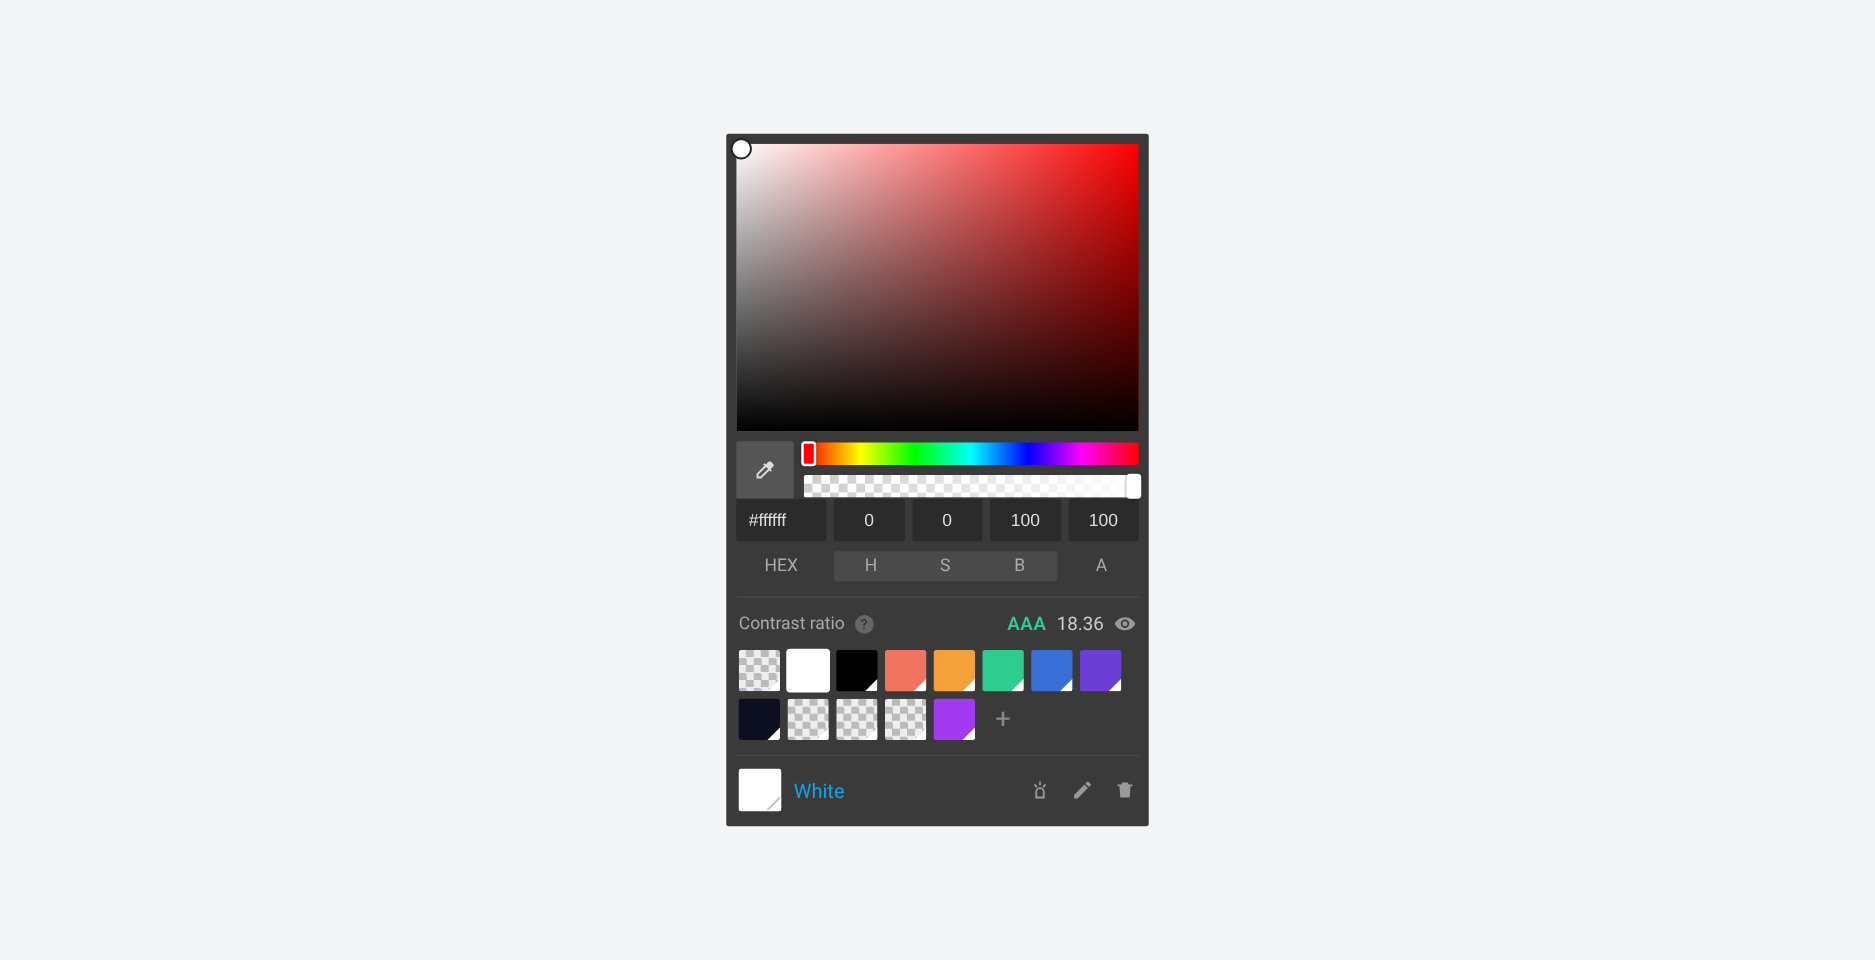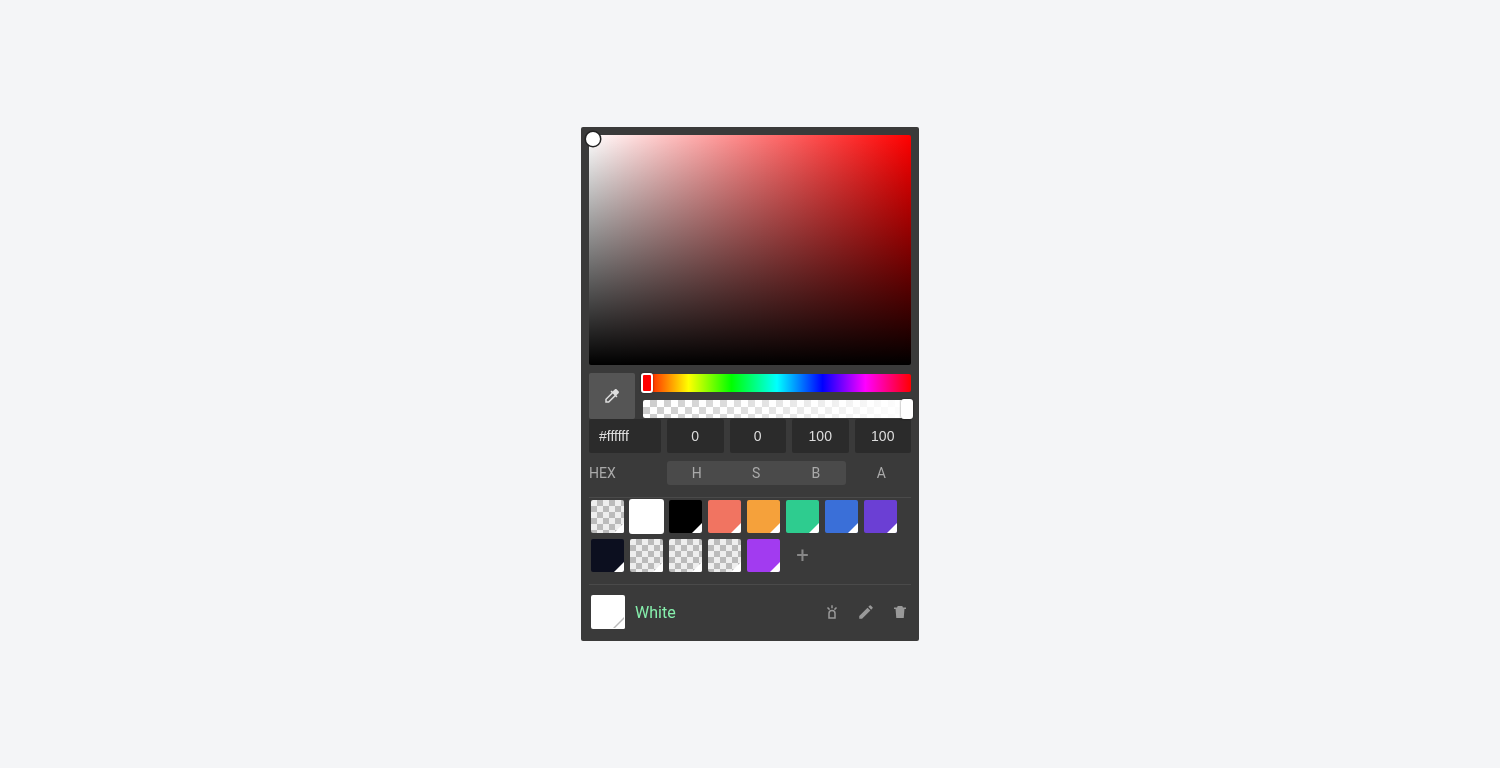--- a/index.html
+++ b/index.html
@@ -101,21 +101,21 @@
   .labels-row {
     display:flex;
     align-items:center;
     gap:6px;
     margin-top:8px;
     padding-bottom:12px;
     border-bottom:1px solid #4a4a4a;
     font-size:14px;
     color:#aaa;
   }
-  .lbl-hex { width:72px; text-align:left;}
+  .lbl-hex { width:72px; text-align:center;}
   .hsb-group {
     display:flex;
     flex:3;
     background:#4a4a4a;
     border-radius:3px;
     overflow:hidden;
   }
   .hsb-group span { flex:1; text-align:center; padding:4px 0; cursor:pointer;}
   .lbl-a { flex:1; text-align:center; }
   .contrast-row {
@@ -181,21 +181,21 @@
     border-radius:2px;
     overflow:hidden;
   }
   .current-swatch .corner {
     position:absolute; right:0; bottom:0;
     width:0; height:0;
     border-left:11px solid transparent;
     border-bottom:11px solid #fff;
     filter: drop-shadow(-1px -1px 0 #bbb);
   }
-  .color-name { color:#86efac; font-size:16px; flex:1;}
+  .color-name { color:#0ea5e9; font-size:16px; flex:1;}
   .footer-icons { display:flex; gap:16px; }
   .footer-icons svg { width:18px; height:18px; fill:#999; cursor:pointer;}
 </style>
 </head>
 <body>
 
 <div class="panel">
 
   <div class="sb-area">
     <div class="sb-cursor"></div>
@@ -228,20 +228,30 @@
   <div class="labels-row">
     <div class="lbl-hex">HEX</div>
     <div class="hsb-group">
       <span>H</span>
       <span>S</span>
       <span>B</span>
     </div>
     <div class="lbl-a">A</div>
   </div>
 
+  <div class="contrast-row">
+    <span class="label">Contrast ratio</span>
+    <span class="help-icon">?</span>
+    <span class="spacer"></span>
+    <span class="aaa">AAA</span>
+    <span class="ratio-val">18.36</span>
+    <svg class="eye" viewBox="0 0 24 24">
+        <path d="M12 5C7 5 2.7 8.1 1 12c1.7 3.9 6 7 11 7s9.3-3.1 11-7c-1.7-3.9-6-7-11-7zm0 11.5A4.5 4.5 0 1 1 12 7.5a4.5 4.5 0 0 1 0 9zm0-7.2a2.7 2.7 0 1 0 0 5.4 2.7 2.7 0 0 0 0-5.4z"></path>
+      </svg>
+  </div>
 
   <div class="swatches" id="swatches">
       <div class="swatch checker">
         <div class="corner"></div>
       </div>
       <div class="swatch selected" style="background: rgb(255, 255, 255);">
         <div class="corner"></div>
       </div>
       <div class="swatch" style="background: rgb(0, 0, 0);">
         <div class="corner"></div>

